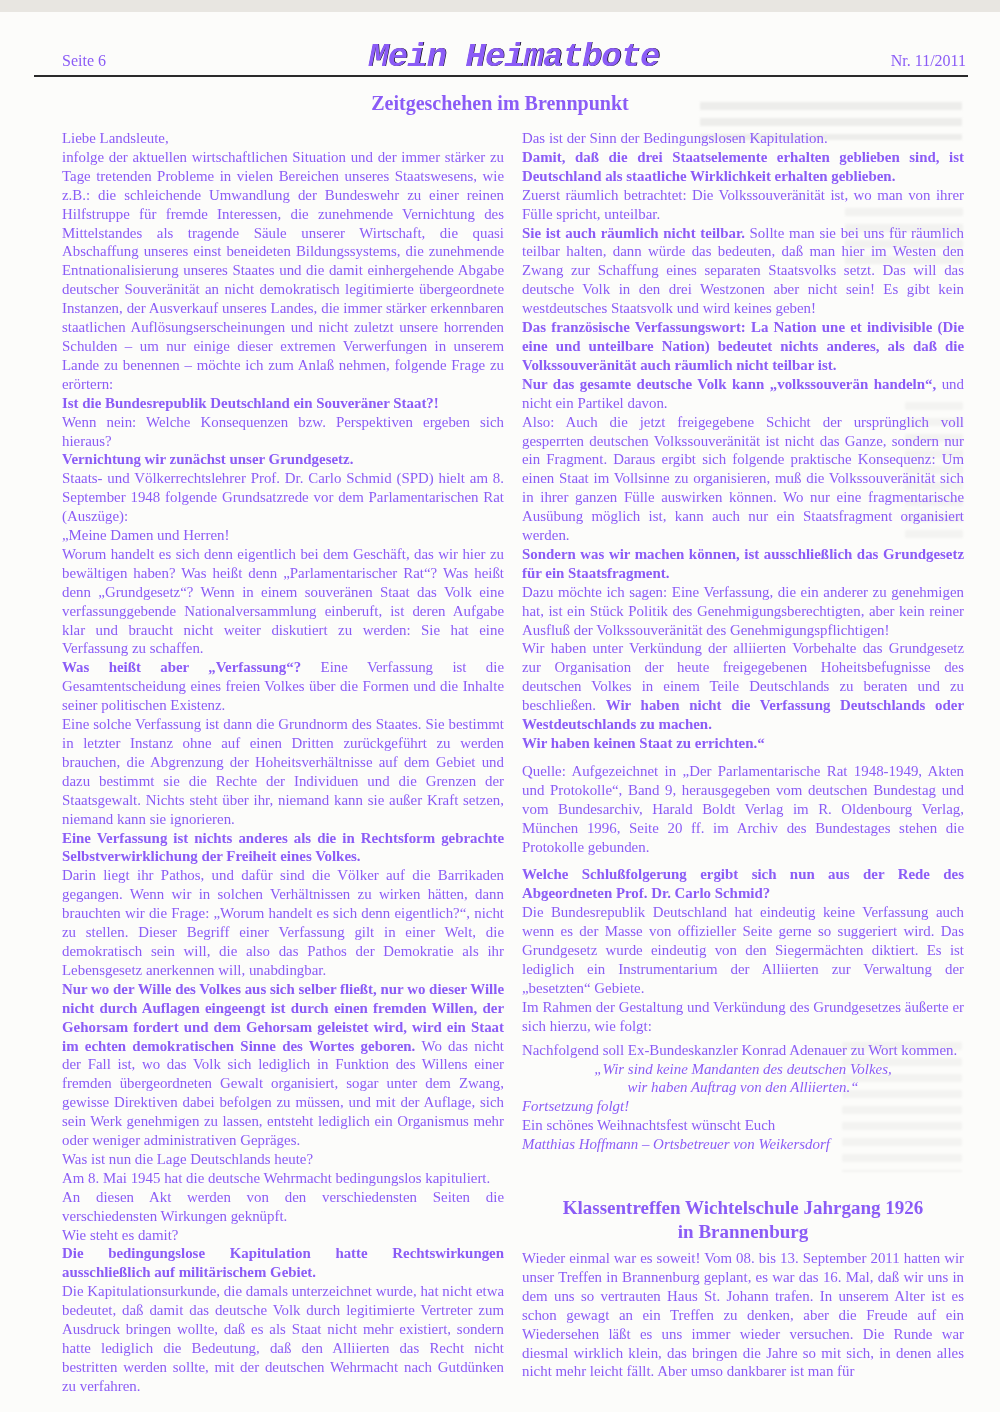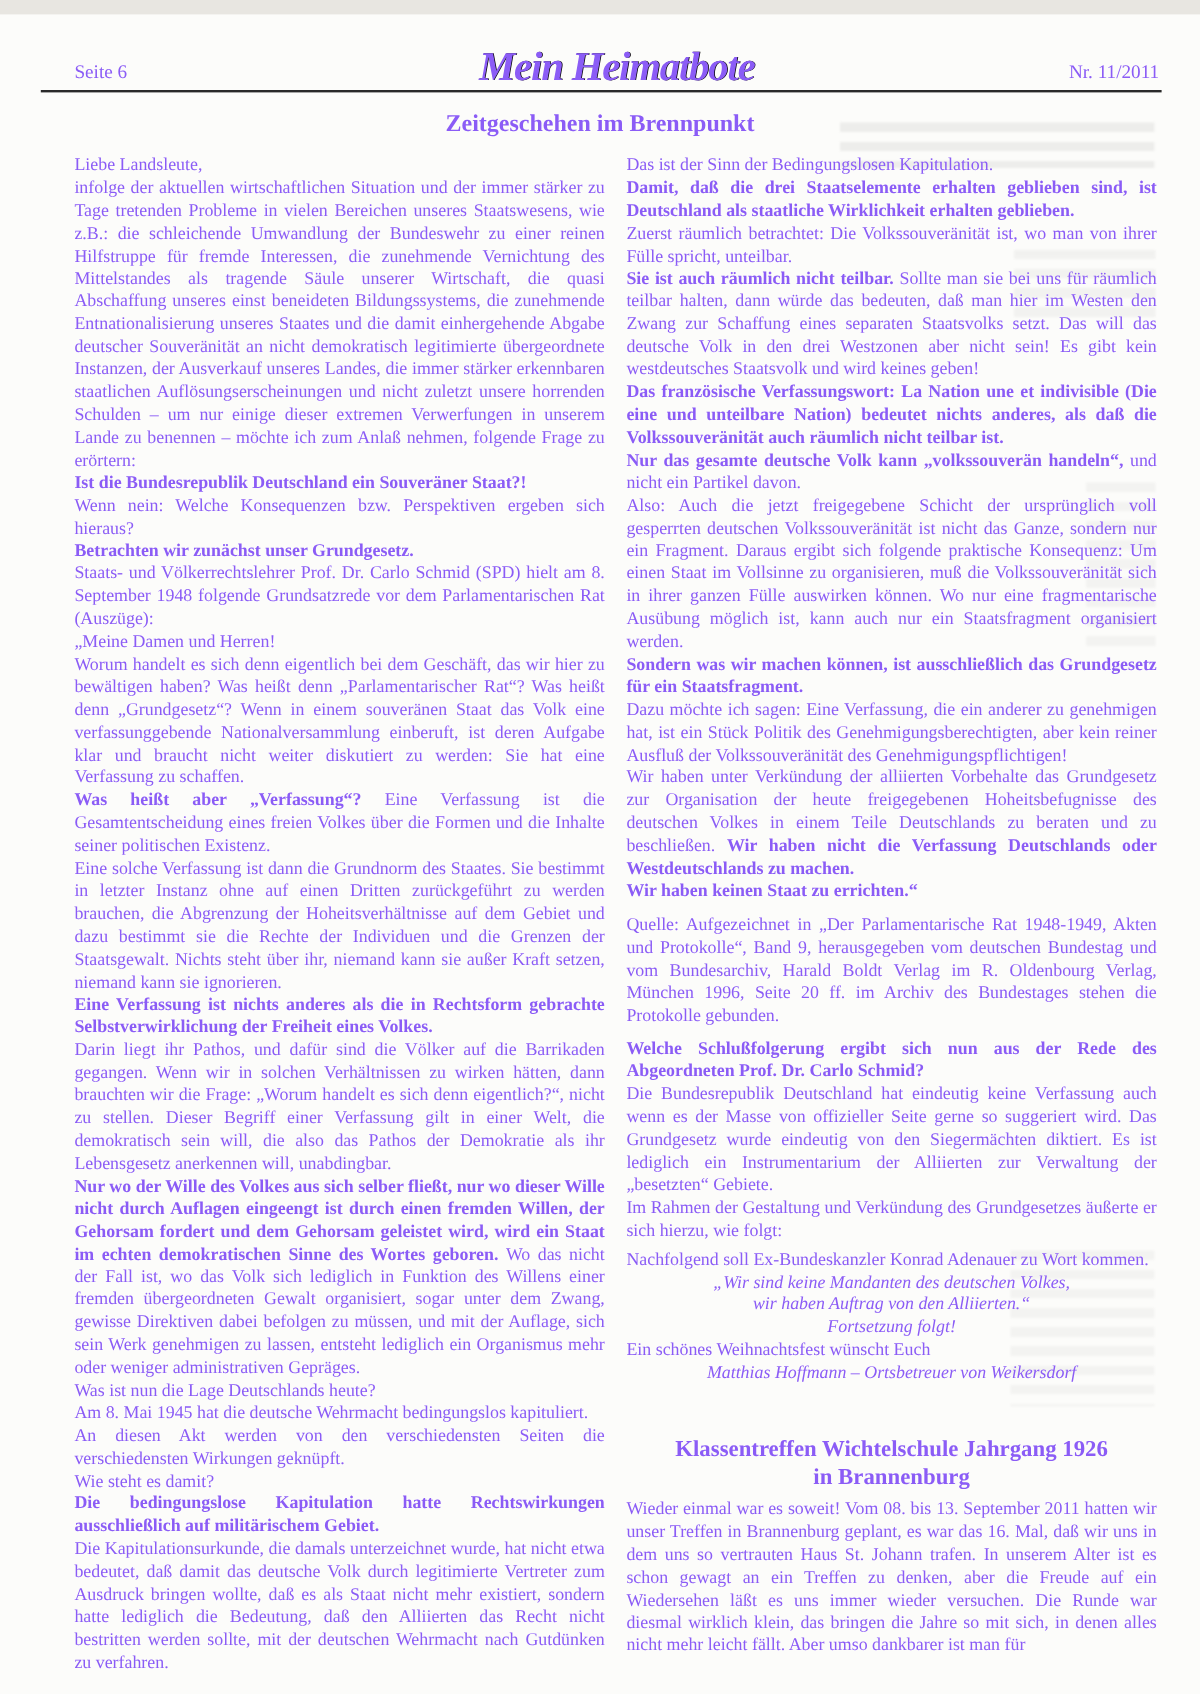--- a/index.html
+++ b/index.html
@@ -7,40 +7,40 @@
   .page {
     position:relative; width:1000px; height:1412px; margin:12px auto;
     background:#fcfcfa; color:#8b5cf6; overflow:hidden;
     font-family:"Liberation Serif", serif;
   }
   .header { position:absolute; top:14px; left:62px; right:34px; height:46px; }
   .page-num { position:absolute; left:0; bottom:2px; font-size:16px; }
   .issue { position:absolute; right:0; bottom:2px; font-size:16px; }
   .masthead {
     position:absolute; left:50%; transform:translateX(-50%); bottom:-4px;
-    font-family:Liberation Serif, serif; font-weight:bold; font-style:italic;
+    font-family:Liberation Mono, monospace; font-weight:bold; font-style:italic;
     font-size:34px; letter-spacing:-1px; white-space:nowrap;
     text-shadow:0.6px 0 0 #000;
   }
   .header-rule { position:absolute; top:63px; left:34px; right:32px; border-top:2px solid #2a2a2a; }
   .article-title {
     position:absolute; top:80px; left:0; width:100%; margin:0;
     text-align:center; font-size:20px; font-weight:bold;
   }
   .columns {
     position:absolute; top:117px; left:62px; right:36px;
     display:flex; gap:18px;
   }
   .col { flex:1 1 0; font-size:14.9px; line-height:18.9px; }
   .para { margin:0; text-align:justify; hyphens:auto; -webkit-hyphens:auto; }
   .para span { white-space:normal; }
   .para .b { font-weight:bold; }
   .para .i { font-style:italic; }
   .para.center { text-align:center; }
-  .para.right { text-align:center; }
+  .para.right { text-align:left; }
   .para.mt { margin-top:9px; }
   .para.mt2 { margin-top:5px; }
   .para.h2 { text-align:center; font-weight:bold; font-size:19px; line-height:24px; }
   .para.gap { margin-top:42px; }
   .bleed {
     position:absolute; pointer-events:none;
     background:repeating-linear-gradient(to bottom, rgba(110,110,110,0.10) 0 8px, rgba(0,0,0,0) 8px 16px);
     filter:blur(0.8px);
   }
 </style>
@@ -63,21 +63,21 @@
   <div class="header-rule"></div>
 
   <h1 class="article-title">Zeitgeschehen im Brennpunkt</h1>
 
   <div class="columns">
     <div class="col">
         <p class="para"><span class="">Liebe Landsleute,</span></p>
         <p class="para"><span class="">infolge der aktuellen wirtschaftlichen Situation und der immer stärker zu Tage tretenden Probleme in vielen Bereichen unseres Staatswesens, wie z.B.: die schleichende Umwandlung der Bundeswehr zu einer reinen Hilfstruppe für fremde Interessen, die zunehmende Vernichtung des Mittelstandes als tragende Säule unserer Wirtschaft, die quasi Abschaffung unseres einst beneideten Bildungssystems, die zunehmende Entnationalisierung unseres Staates und die damit einhergehende Abgabe deutscher Souveränität an nicht demokratisch legitimierte übergeordnete Instanzen, der Ausverkauf unseres Landes, die immer stärker erkennbaren staatlichen Auflösungserscheinungen und nicht zuletzt unsere horrenden Schulden – um nur einige dieser extremen Verwerfungen in unserem Lande zu benennen – möchte ich zum Anlaß nehmen, folgende Frage zu erörtern:</span></p>
         <p class="para"><span class="b ">Ist die Bundesrepublik Deutschland ein Souveräner Staat?!</span></p>
         <p class="para"><span class="">Wenn nein: Welche Konsequenzen bzw. Perspektiven ergeben sich hieraus?</span></p>
-        <p class="para"><span class="b ">Betrachten wir zunächst unser Grundgesetz.</span></p>
+        <p class="para"><span class="b ">Vernichtung wir zunächst unser Grundgesetz.</span></p>
         <p class="para"><span class="">Staats- und Völkerrechtslehrer Prof. Dr. Carlo Schmid (SPD) hielt am 8. September 1948 folgende Grundsatzrede vor dem Parlamentarischen Rat (Auszüge):</span></p>
         <p class="para"><span class="">„Meine Damen und Herren!</span></p>
         <p class="para"><span class="">Worum handelt es sich denn eigentlich bei dem Geschäft, das wir hier zu bewältigen haben? Was heißt denn „Parlamentarischer Rat“? Was heißt denn „Grundgesetz“? Wenn in einem souveränen Staat das Volk eine verfassunggebende Nationalversammlung einberuft, ist deren Aufgabe klar und braucht nicht weiter diskutiert zu werden: Sie hat eine Verfassung zu schaffen.</span></p>
         <p class="para"><span class="b ">Was heißt aber „Verfassung“? </span><span class="">Eine Verfassung ist die Gesamtentscheidung eines freien Volkes über die Formen und die Inhalte seiner politischen Existenz.</span></p>
         <p class="para"><span class="">Eine solche Verfassung ist dann die Grundnorm des Staates. Sie bestimmt in letzter Instanz ohne auf einen Dritten zurückgeführt zu werden brauchen, die Abgrenzung der Hoheitsverhältnisse auf dem Gebiet und dazu bestimmt sie die Rechte der Individuen und die Grenzen der Staatsgewalt. Nichts steht über ihr, niemand kann sie außer Kraft setzen, niemand kann sie ignorieren.</span></p>
         <p class="para"><span class="b ">Eine Verfassung ist nichts anderes als die in Rechtsform gebrachte Selbstverwirklichung der Freiheit eines Volkes.</span></p>
         <p class="para"><span class="">Darin liegt ihr Pathos, und dafür sind die Völker auf die Barrikaden gegangen. Wenn wir in solchen Verhältnissen zu wirken hätten, dann brauchten wir die Frage: „Worum handelt es sich denn eigentlich?“, nicht zu stellen. Dieser Begriff einer Verfassung gilt in einer Welt, die demokratisch sein will, die also das Pathos der Demokratie als ihr Lebensgesetz anerkennen will, unabdingbar.</span></p>
         <p class="para"><span class="b ">Nur wo der Wille des Volkes aus sich selber fließt, nur wo dieser Wille nicht durch Auflagen eingeengt ist durch einen fremden Willen, der Gehorsam fordert und dem Gehorsam geleistet wird, wird ein Staat im echten demokratischen Sinne des Wortes geboren. </span><span class="">Wo das nicht der Fall ist, wo das Volk sich lediglich in Funktion des Willens einer fremden übergeordneten Gewalt organisiert, sogar unter dem Zwang, gewisse Direktiven dabei befolgen zu müssen, und mit der Auflage, sich sein Werk genehmigen zu lassen, entsteht lediglich ein Organismus mehr oder weniger administrativen Gepräges.</span></p>
         <p class="para"><span class="">Was ist nun die Lage Deutschlands heute?</span></p>
         <p class="para"><span class="">Am 8. Mai 1945 hat die deutsche Wehrmacht bedingungslos kapituliert.</span></p>

